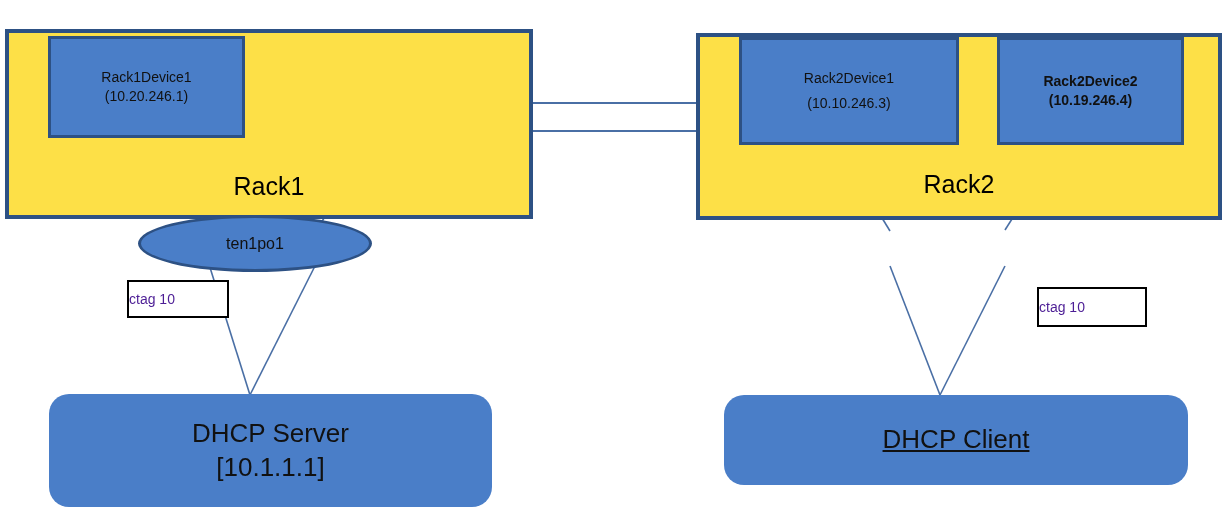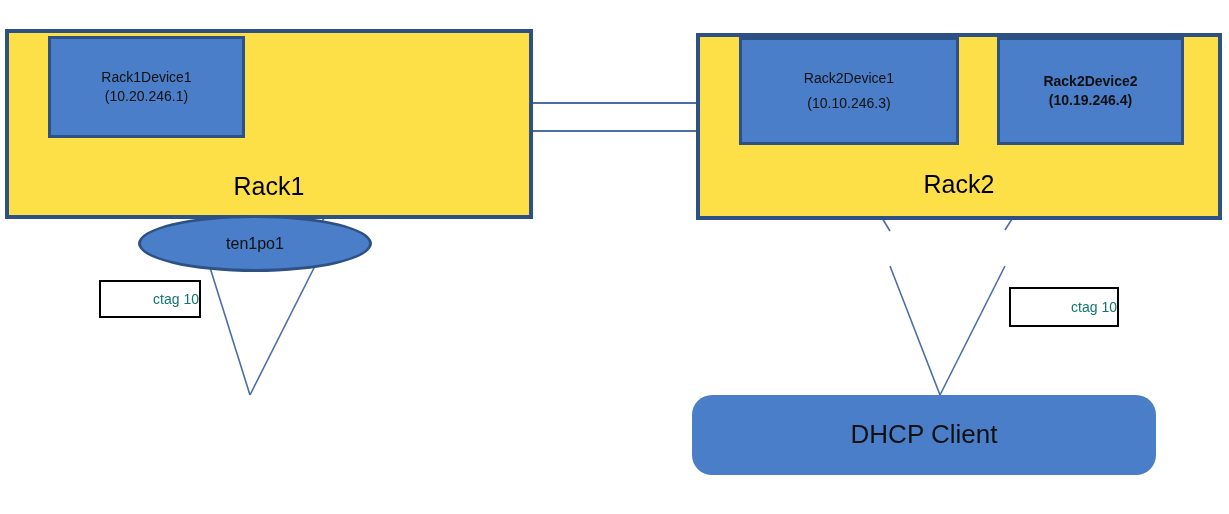--- a/index.html
+++ b/index.html
@@ -77,24 +77,25 @@
   }
 
   
   .ctag {
     position: absolute;
     background: #ffffff;
     border: 2px solid #000000;
     box-sizing: border-box;
     display: flex;
     align-items: center;
-    justify-content: flex-end;
-    color: #0f766e;
+    justify-content: flex-start;
+    color: #4c1d95;
     font-size: 14px;
     white-space: nowrap;
+    margin-left: 28px;
   }
 
   
   .endpoint {
     position: absolute;
     background: #4a7ec8;
     border-radius: 20px;
     box-sizing: border-box;
     display: flex;
     flex-direction: column;
@@ -161,18 +162,22 @@
 
 
   <div class="ctag" style="left:99px; top:280px; width:102px; height:38px;">
     <span>ctag 10</span>
   </div>
 
   <div class="ctag" style="left:1009px; top:287px; width:110px; height:40px;">
     <span>ctag 10</span>
   </div>
 
+  <div class="endpoint" style="left:49px; top:394px; width:443px; height:113px;">
+    <div>DHCP Server</div>
+    <div>[10.1.1.1]</div>
+  </div>
 
-  <div class="endpoint" style="left:692px; top:395px; width:464px; height:80px;">
+  <div class="endpoint" style="left:724px; top:395px; width:464px; height:90px;text-decoration:underline;">
     <div>DHCP Client</div>
   </div>
 
 </div>
 
 </body></html>

